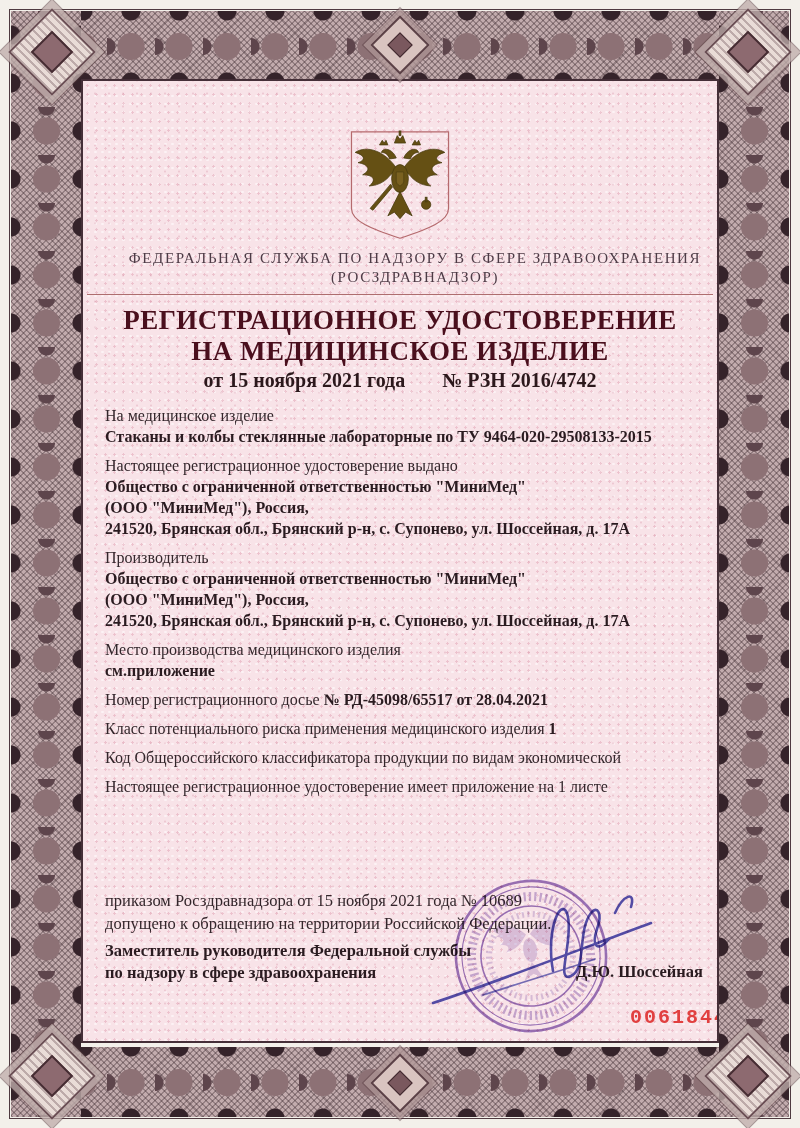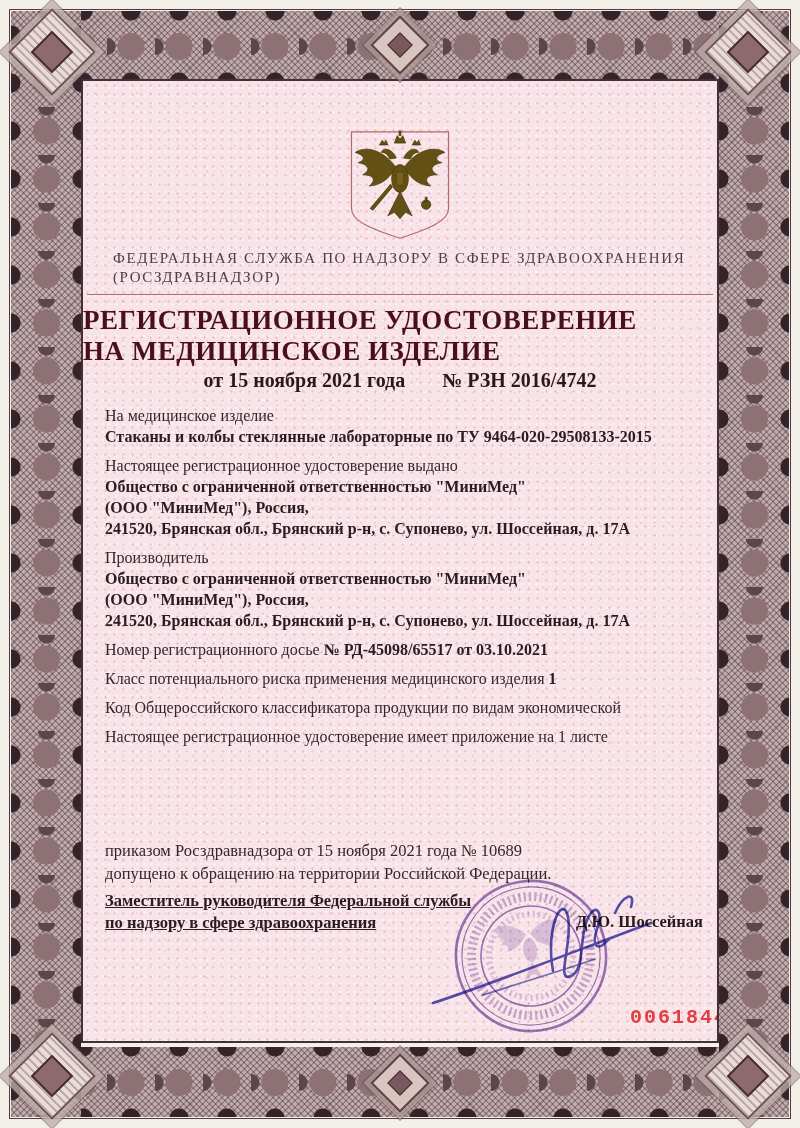--- a/index.html
+++ b/index.html
@@ -87,42 +87,42 @@
       radial-gradient(rgba(210,120,145,.30) 1px, rgba(0,0,0,0) 1.3px),
       radial-gradient(rgba(196,110,135,.22) 1px, rgba(0,0,0,0) 1.3px),
       radial-gradient(rgba(255,255,255,.55) 1px, rgba(0,0,0,0) 1.3px);
     background-size:9px 9px,14px 13px,7px 8px;
     background-position:0 0,5px 6px,2px 3px;
     overflow:hidden;
   }
   .arms{display:flex;justify-content:center;margin-top:49px;}
   .arms svg{width:112px;height:112px;}
   .issuer{
-    margin-top:7px;color:#4d3b46;
+    margin-top:7px;text-align:center;color:#4d3b46;
     font-size:15px;line-height:19px;letter-spacing:1.6px;padding-left:30px;
   }
   .divider{
     border:none;border-top:1px solid rgba(150,70,70,.75);
     margin:7px 4px 0 4px;
   }
   .doc-title{
-    margin-top:10px;color:#4a0f1d;font-weight:bold;
+    margin-top:10px;text-align:center;color:#4a0f1d;font-weight:bold;
     font-size:27px;line-height:31px;letter-spacing:.5px;
   }
   .dateline{
     margin-top:2px;text-align:center;color:#2c181c;font-weight:bold;
     font-size:20px;line-height:23px;
   }
   .dateline .numpart{margin-left:32px;}
   .fields{margin:13px 24px 0 22px;color:#33262b;font-size:16px;line-height:21px;}
   .group{margin-bottom:8px;}
   .b{font-weight:bold;color:#2a1b20;}
   .footer{margin:92px 14px 0 22px;color:#33262b;font-size:16.5px;line-height:23px;}
   .signatory{display:flex;justify-content:space-between;align-items:flex-end;margin-top:5px;}
-  .signatory .pos{font-weight:bold;color:#2a1b20;line-height:22px;text-decoration:underline;}
+  .signatory .pos{font-weight:bold;color:#2a1b20;line-height:22px;}
   .signatory .name{font-weight:bold;color:#2a1b20;white-space:nowrap;padding-bottom:1px;}
   .serial{
     position:absolute;left:547px;top:925px;
     font-family:"Liberation Mono", monospace;font-weight:bold;
     font-size:20px;letter-spacing:2px;color:#e14040;z-index:6;
   }
   .stamp{
     position:absolute;left:368px;top:795px;width:160px;height:160px;z-index:4;
     transform:rotate(-8deg);opacity:.85;mix-blend-mode:multiply;
   }
@@ -204,24 +204,28 @@
         <div class="b">241520, Брянская обл., Брянский р-н, с. Супонево, ул. Шоссейная, д. 17А</div>
       </div>
 
       <div class="group">
         <div>Производитель</div>
         <div class="b">Общество с ограниченной ответственностью "МиниМед"</div>
         <div class="b">(ООО "МиниМед"), Россия,</div>
         <div class="b">241520, Брянская обл., Брянский р-н, с. Супонево, ул. Шоссейная, д. 17А</div>
       </div>
 
+      <div class="group">
+        <div>Место производства медицинского изделия</div>
+        <div class="b">см.приложение</div>
+      </div>
 
       <div class="group">
         <span>Номер регистрационного досье</span>
-        <span class="b">№ РД-45098/65517 от 03.10.2021</span>
+        <span class="b">№ РД-45098/65517 от 28.04.2021</span>
       </div>
 
       <div class="group">
         <span>Класс потенциального риска применения медицинского изделия</span>
         <span class="b">1</span>
       </div>
 
       <div class="group">
         <div>Код Общероссийского классификатора продукции по видам экономической</div>
       </div>

